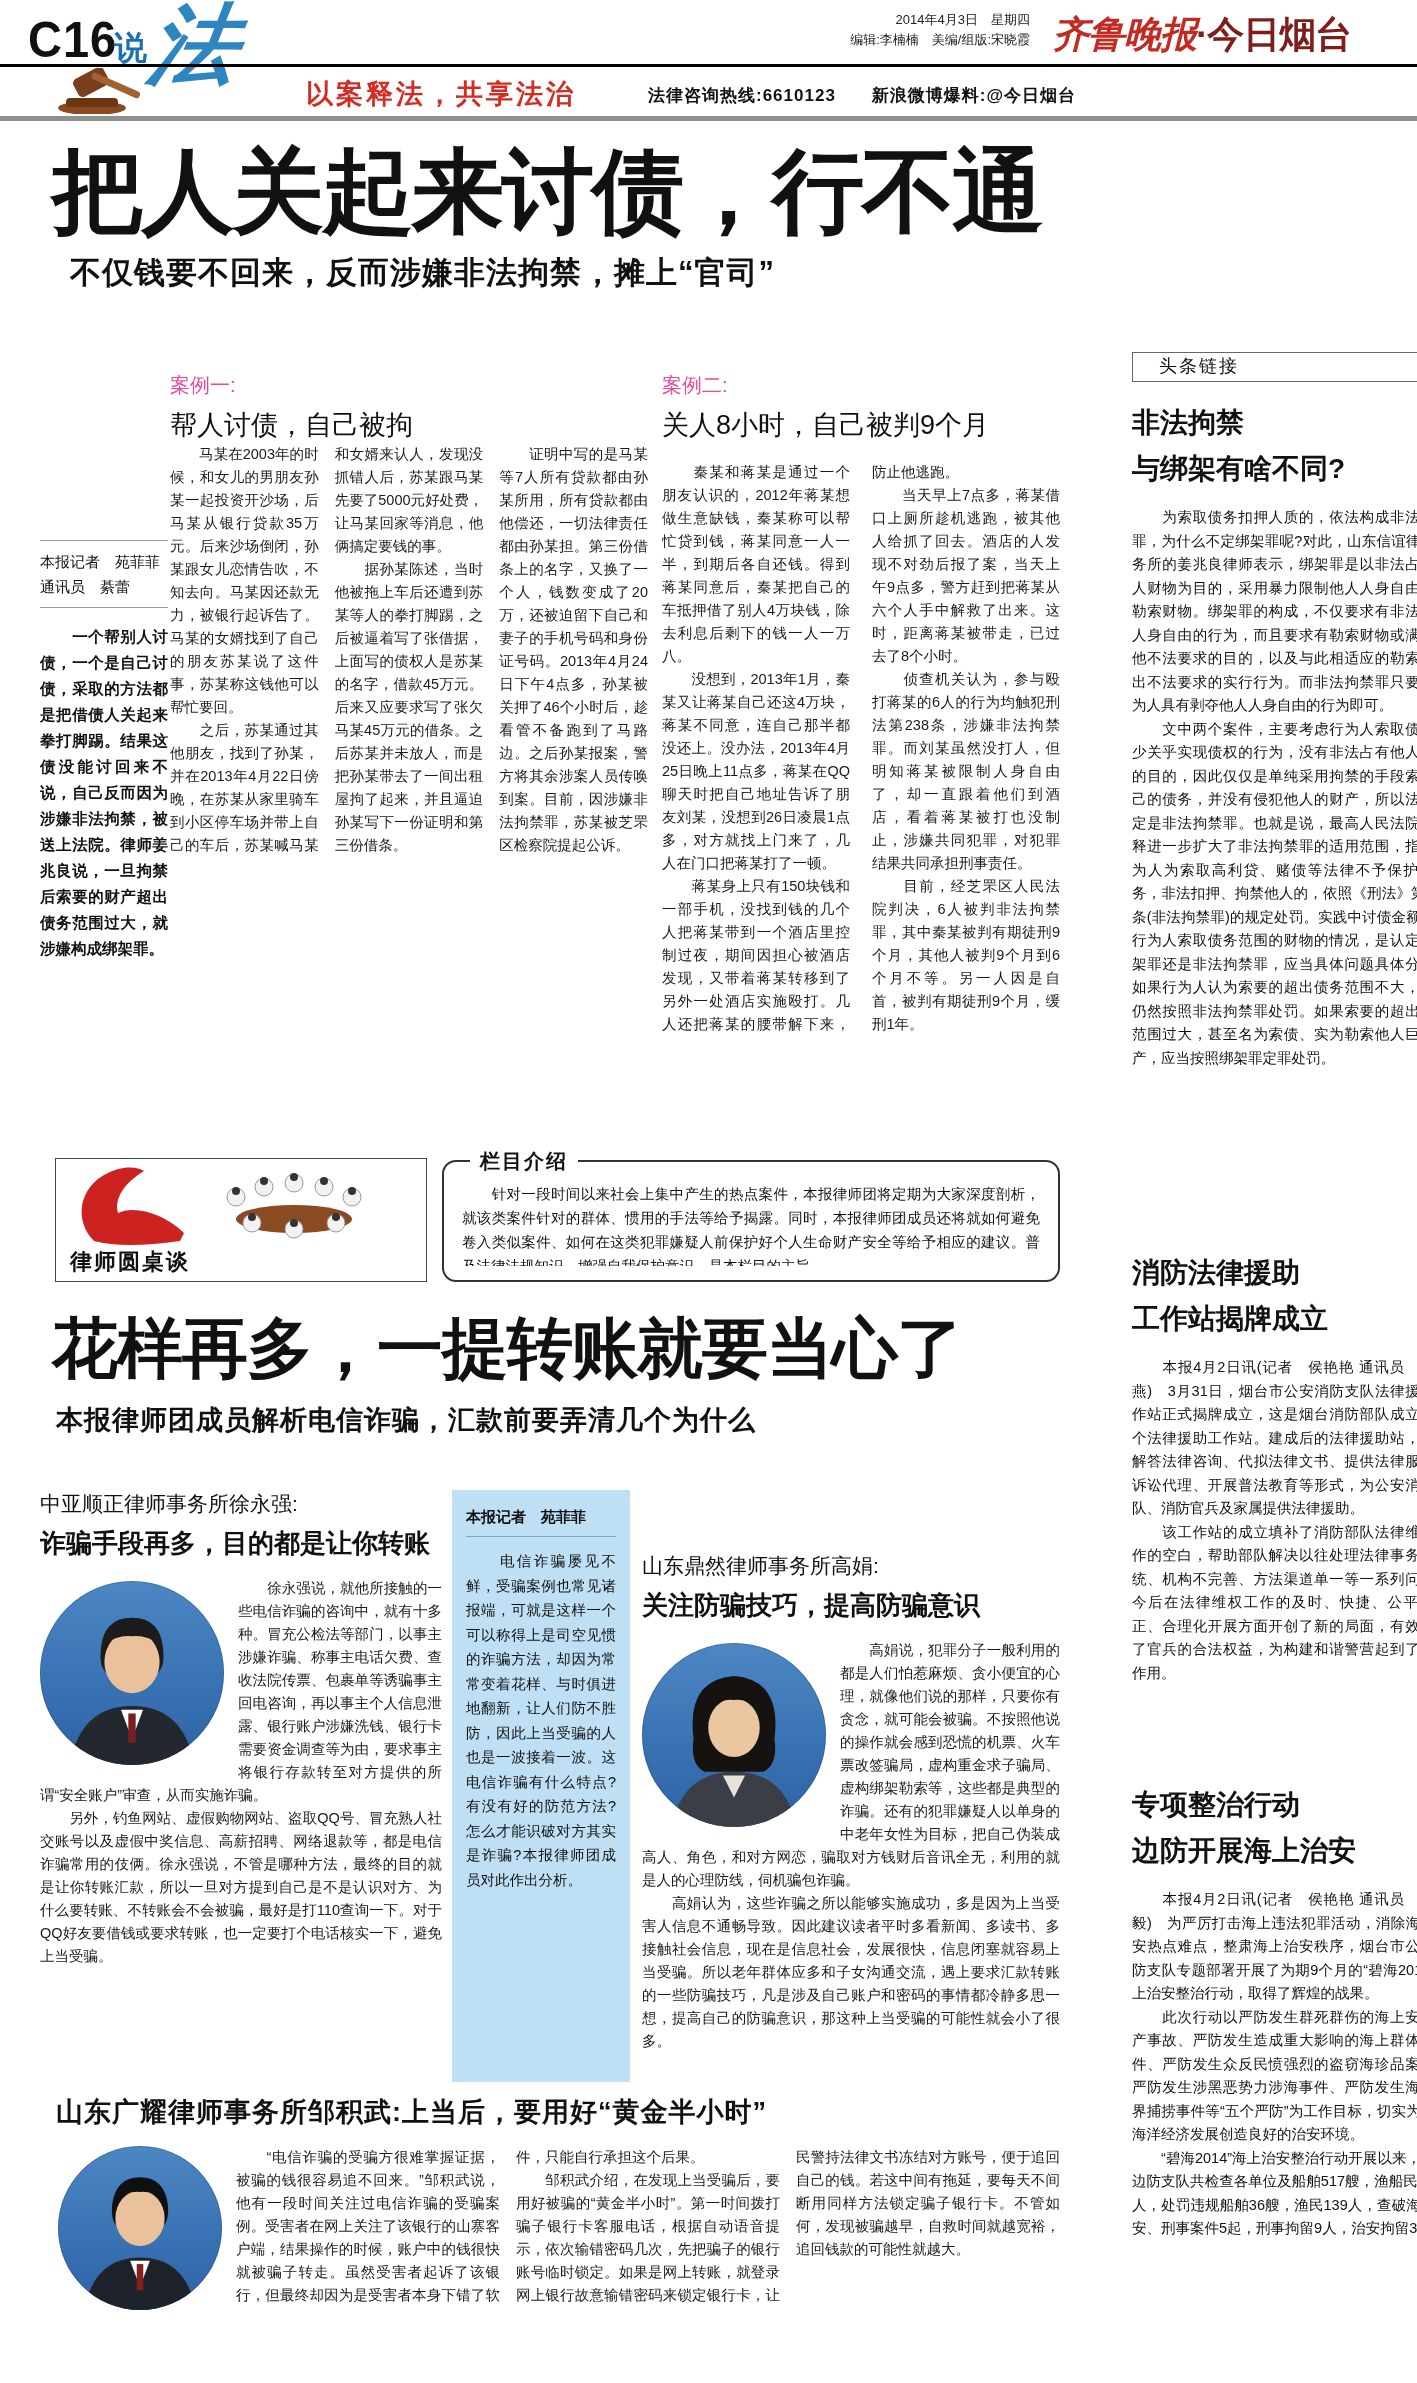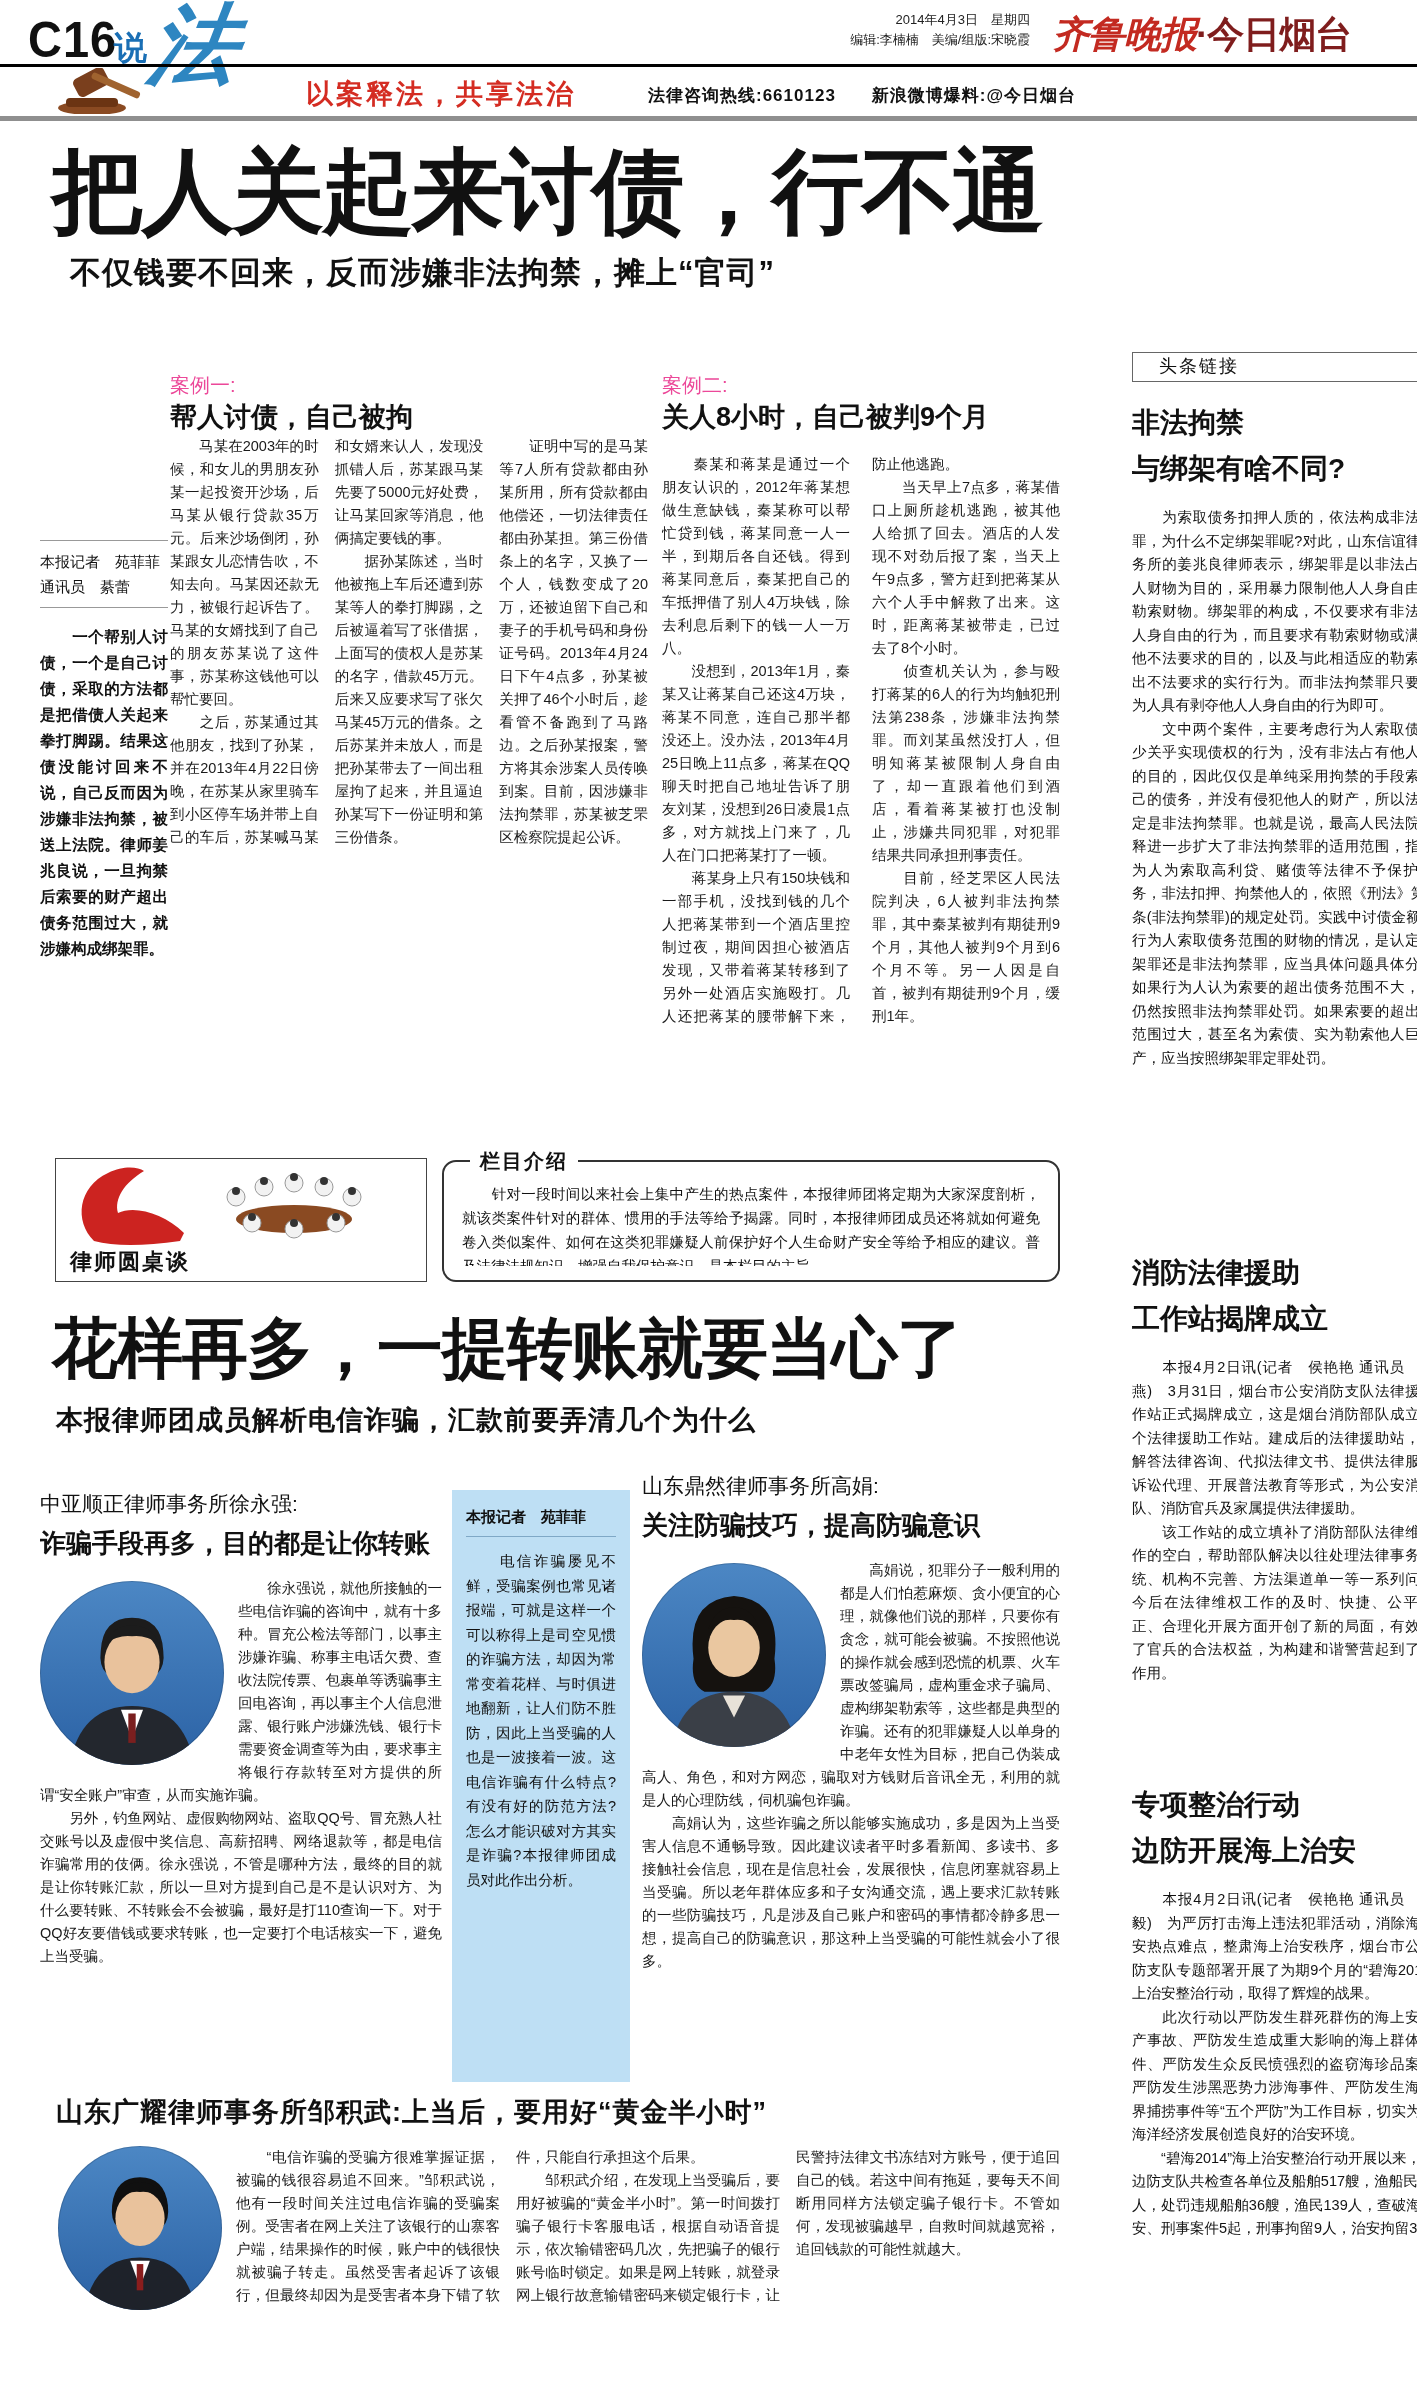--- a/index.html
+++ b/index.html
@@ -20,21 +20,21 @@
             font-weight:900;font-size:37px;color:#c32a21;letter-spacing:-1px}
   .mast-blue{font-weight:700;font-size:37px;color:#7f1d1d;letter-spacing:-1px}
   .rule-black{background:#000;height:3px;left:0;width:1417px}
   .rule-gray{background:#8f8f8f;height:5px;left:0;width:1417px}
   .slogan{font-size:27px;font-weight:900;color:#d42c22;letter-spacing:3px}
   .hotline{font-size:17px;font-weight:600;letter-spacing:1px}
   
   .headline1{font-size:92px;font-weight:900;letter-spacing:-2px}
   .subhead1{font-size:31px;font-weight:800;letter-spacing:1px}
   .kicker{font-size:20px;color:#ec4899}
-  .case-title{font-size:27px;font-weight:700;}
+  .case-title{font-size:27px;font-weight:400;margin-top:8px}
   .bodytext{font-size:14.5px;line-height:23px;color:#1a1a1a}
   .cols3{column-count:3;column-gap:16px}
   .cols2{column-count:2;column-gap:22px}
   .byline-box{border-top:1px solid #999;border-bottom:1px solid #999;
               padding:8px 0;font-size:15px;line-height:25px}
   .intro{font-size:15.5px;font-weight:700;line-height:26px;margin-top:16px}
   
   .tagbox{width:300px;height:30px;border:1px solid #666;position:relative}
   .tagbox span{position:absolute;left:16px;top:1px;background:#fff;padding:0 10px;
                font-size:18px;letter-spacing:2px}
@@ -211,21 +211,21 @@
       <div class="bodytext jt pre">　　徐永强说，就他所接触的一些电信诈骗的咨询中，就有十多种。冒充公检法等部门，以事主涉嫌诈骗、称事主电话欠费、查收法院传票、包裹单等诱骗事主回电咨询，再以事主个人信息泄露、银行账户涉嫌洗钱、银行卡需要资金调查等为由，要求事主将银行存款转至对方提供的所谓“安全账户”审查，从而实施诈骗。
 　　另外，钓鱼网站、虚假购物网站、盗取QQ号、冒充熟人社交账号以及虚假中奖信息、高薪招聘、网络退款等，都是电信诈骗常用的伎俩。徐永强说，不管是哪种方法，最终的目的就是让你转账汇款，所以一旦对方提到自己是不是认识对方、为什么要转账、不转账会不会被骗，最好是打110查询一下。对于QQ好友要借钱或要求转账，也一定要打个电话核实一下，避免上当受骗。</div>
     </div>
   </div>
 
   <div class="abs midbox" style="left:452px;top:1490px;width:178px;height:592px;overflow:hidden">
     <div class="mb-byline">本报记者　苑菲菲</div>
     <div class="mb-text jt pre">　　电信诈骗屡见不鲜，受骗案例也常见诸报端，可就是这样一个可以称得上是司空见惯的诈骗方法，却因为常常变着花样、与时俱进地翻新，让人们防不胜防，因此上当受骗的人也是一波接着一波。这电信诈骗有什么特点?有没有好的防范方法?怎么才能识破对方其实是诈骗?本报律师团成员对此作出分析。</div>
   </div>
 
-  <div class="abs" style="left:642px;top:1472px;width:418px;height:592px;overflow:hidden">
+  <div class="abs" style="left:642px;top:1552px;width:418px;height:592px;overflow:hidden">
     <div class="zone-kicker">山东鼎然律师事务所高娟:</div>
     <div class="zone-title">关注防骗技巧，提高防骗意识</div>
     <div>
       <div class="photo float-photo" style="width:184px;height:184px">
         <svg viewBox="0 0 100 100">
           <path d="M28 52 q-4 -32 22 -34 q26 2 22 34 q2 14 -6 18 l-32 0 q-8 -4 -6 -18z" fill="#15120f"></path>
           <ellipse cx="50" cy="46" rx="14" ry="16" fill="#eac7a0"></ellipse>
           <path d="M36 36 q4 -12 14 -12 q10 0 14 12 q-7 -6 -14 -5 q-7 -1 -14 5z" fill="#15120f"></path>
           <path d="M16 100 q6 -30 34 -30 q28 0 34 30z" fill="#3a3f47"></path>
           <path d="M44 72 h12 l-6 12z" fill="#e8e2d8"></path>

